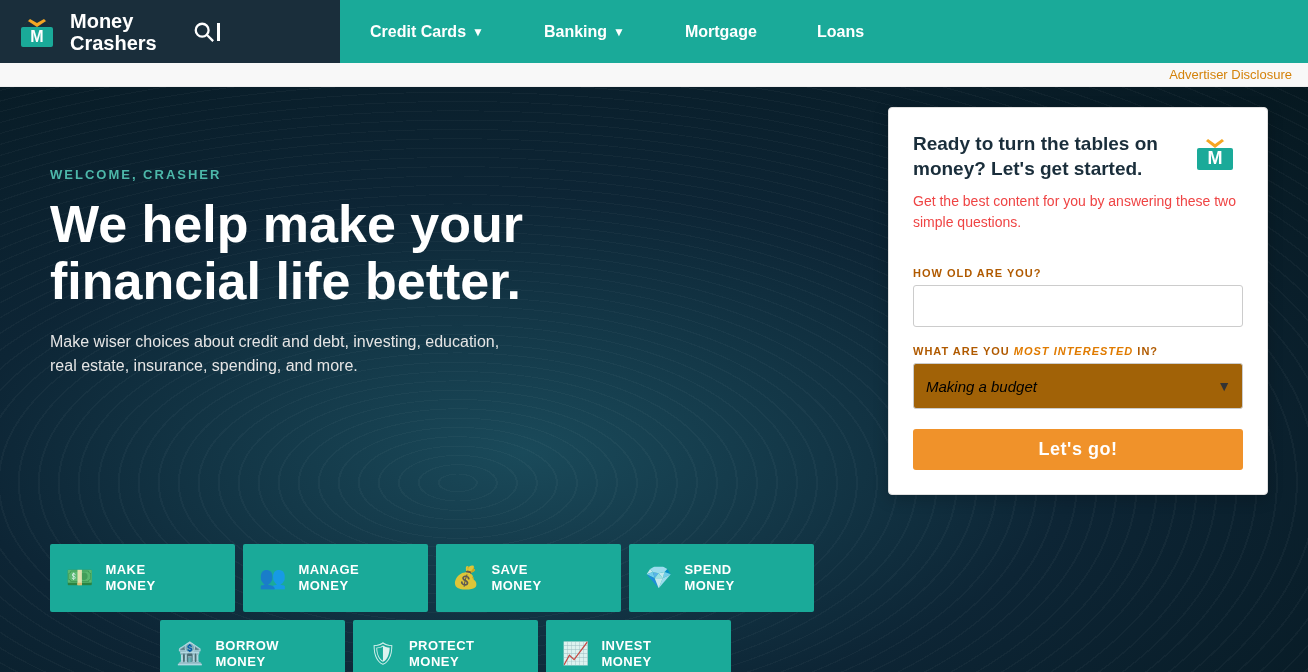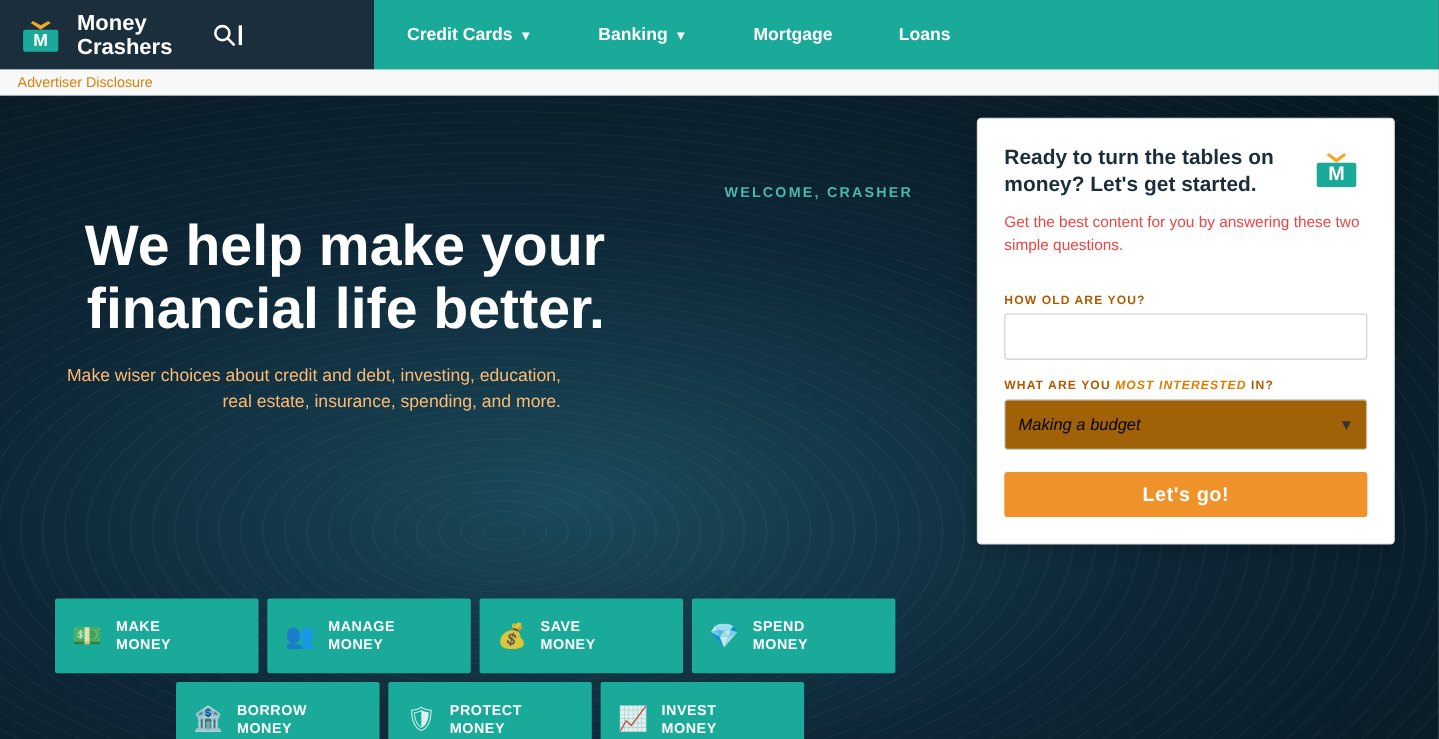--- a/index.html
+++ b/index.html
@@ -42,20 +42,21 @@
       cursor: pointer;
       white-space: nowrap;
       gap: 6px;
       border-right: none;
     }
     .nav-chevron { font-size: 12px; }
 
     
     .advertiser-bar {
       background: #f8f8f8;
+      text-align: right;
       padding: 4px 16px;
       font-size: 13px;
       color: #d4820a;
       cursor: pointer;
       border-bottom: 1px solid #eee;
     }
 
     
     .hero {
       position: relative;
@@ -80,40 +81,39 @@
       background: 
         repeating-radial-gradient(ellipse at 35% 65%, transparent 0px, transparent 18px, rgba(255,255,255,0.03) 18px, rgba(255,255,255,0.03) 20px);
     }
 
     .hero-content {
       position: relative;
       z-index: 2;
       padding-left: 50px;
       flex: 1;
       max-width: 830px;
-      text-align: right;
     }
     .welcome-label {
       color: #4db8aa;
       font-size: 13px;
       font-weight: 700;
       letter-spacing: 2px;
       text-transform: uppercase;
       margin-bottom: 14px;
     }
     .hero-title {
       color: #ffffff;
       font-size: 52px;
       font-weight: 900;
       line-height: 1.1;
       margin-bottom: 20px;
       max-width: 500px;
     }
     .hero-subtitle {
-      color: #fdba74;
+      color: #e5e5e5;
       font-size: 16px;
       line-height: 1.5;
       max-width: 460px;
       margin-bottom: 40px;
     }
 
     
     .tiles-wrap {
       position: absolute;
       bottom: 0;

